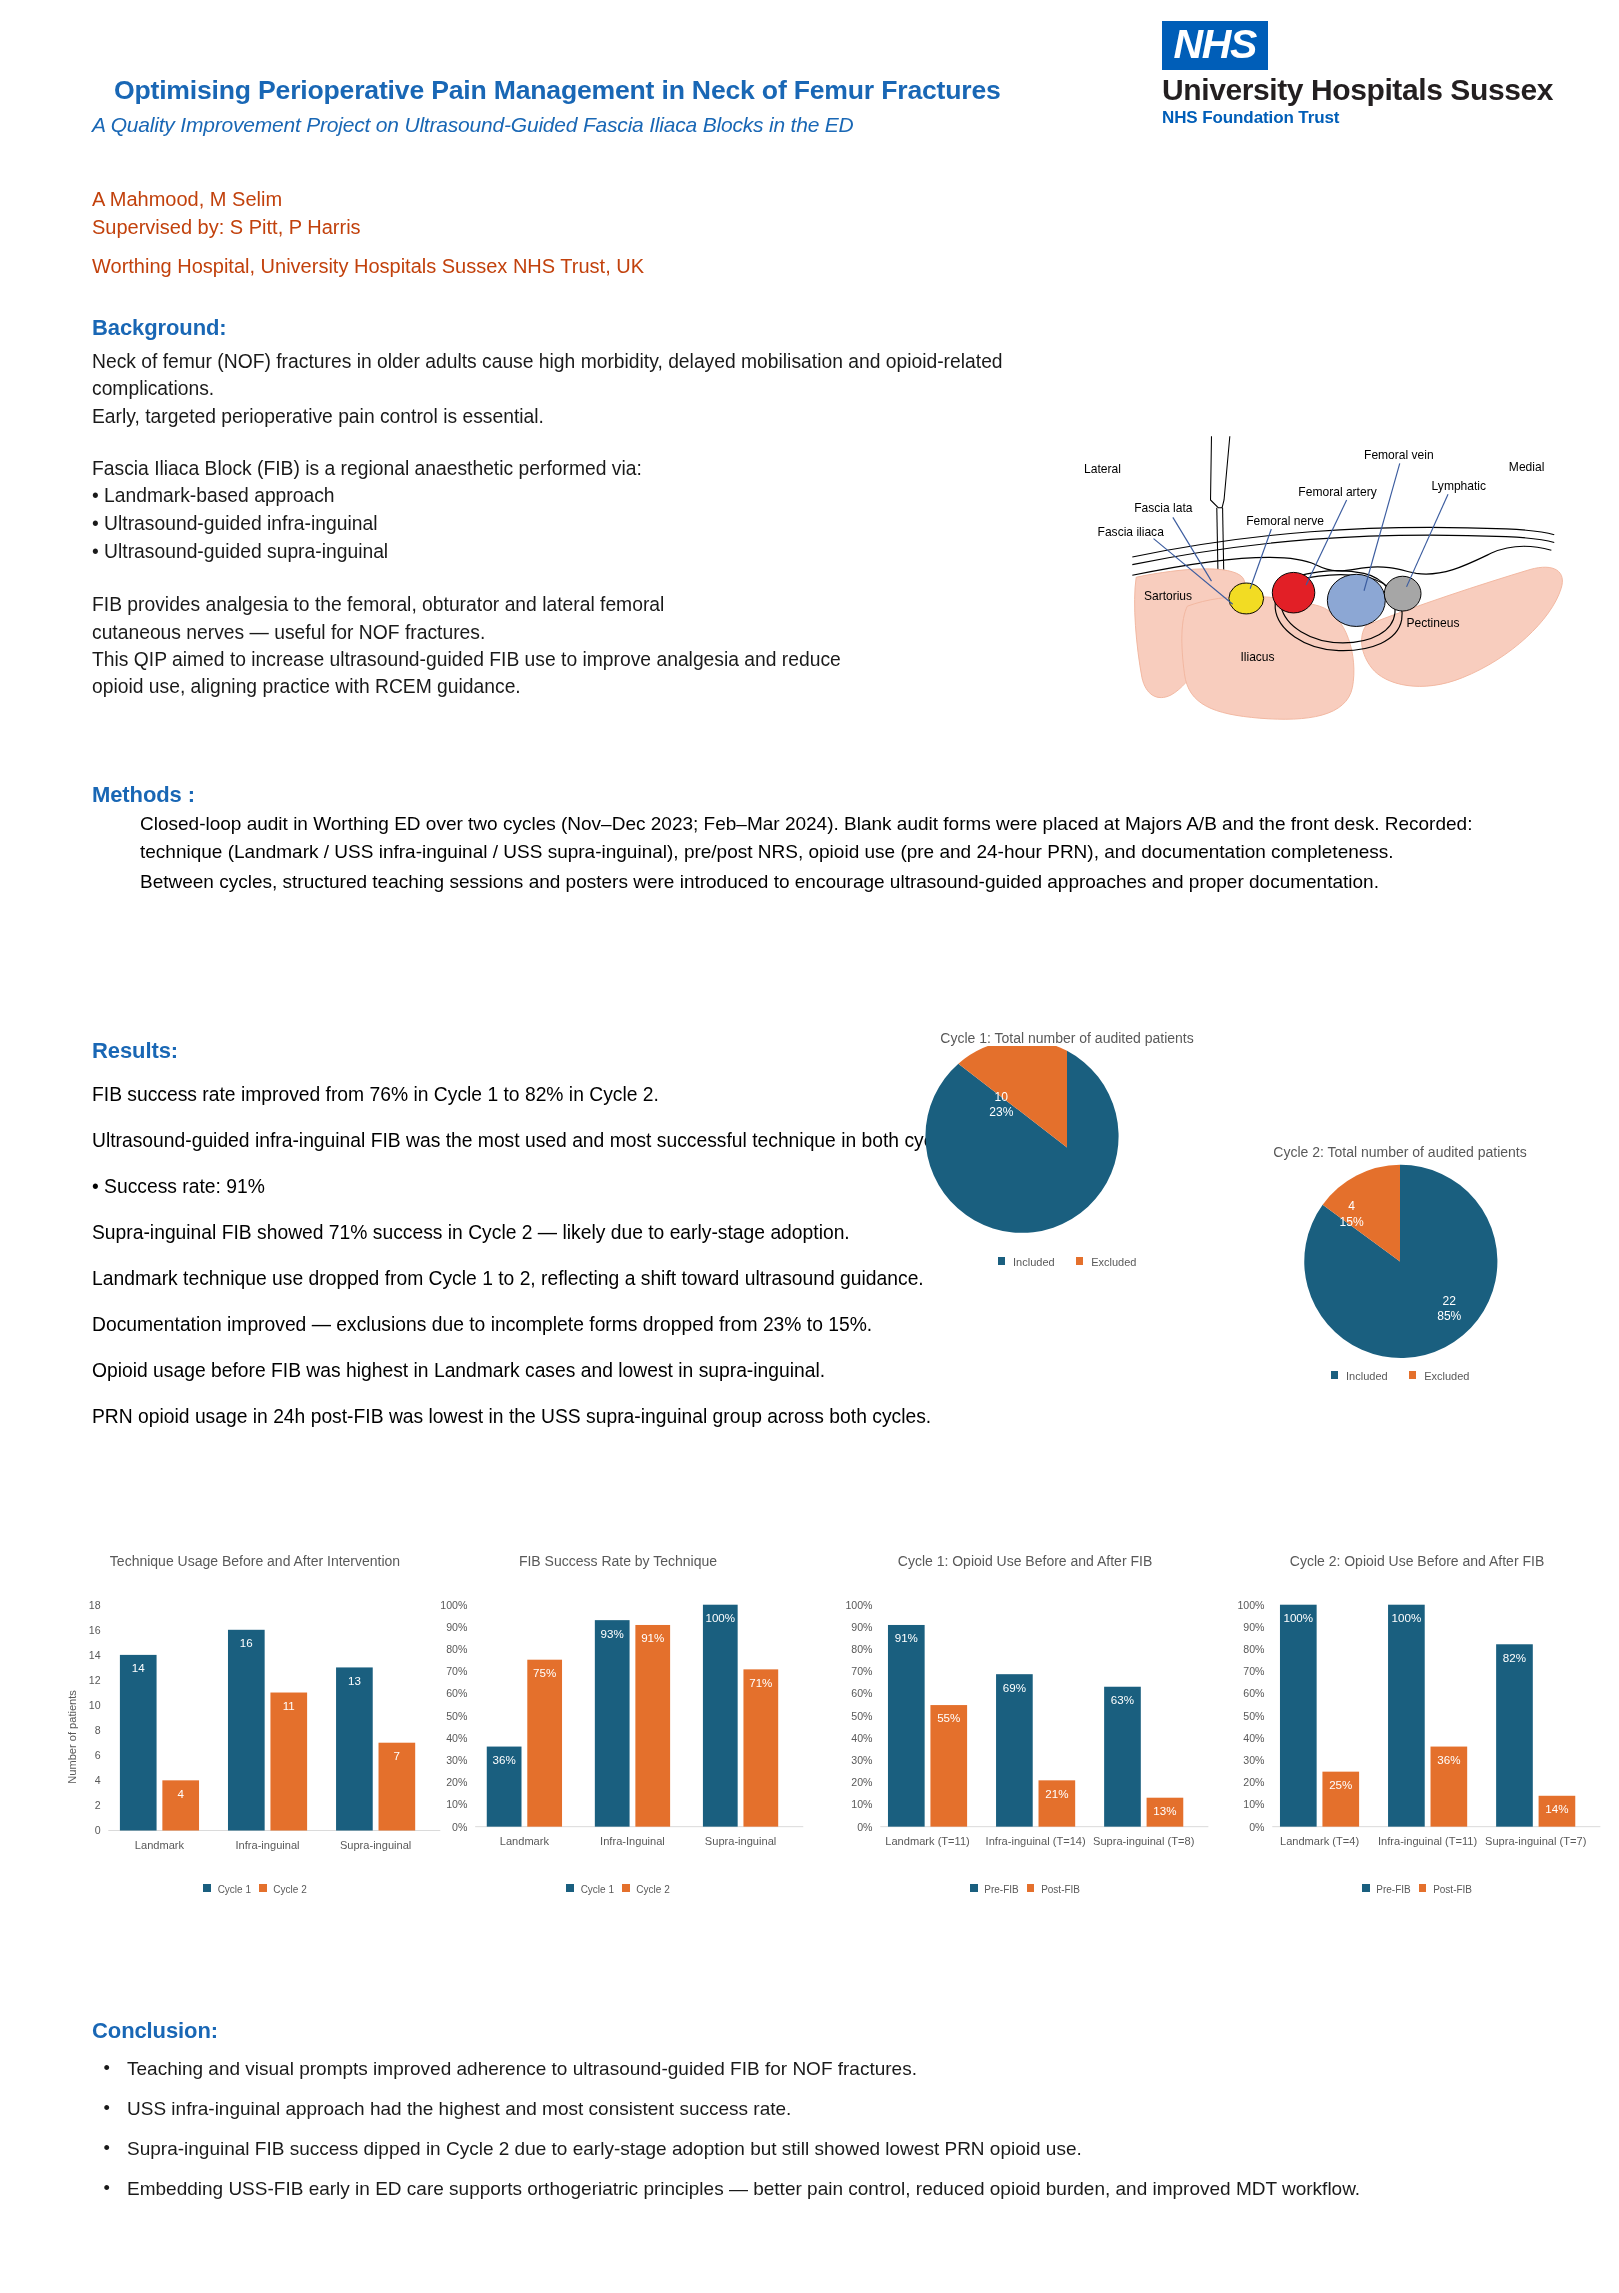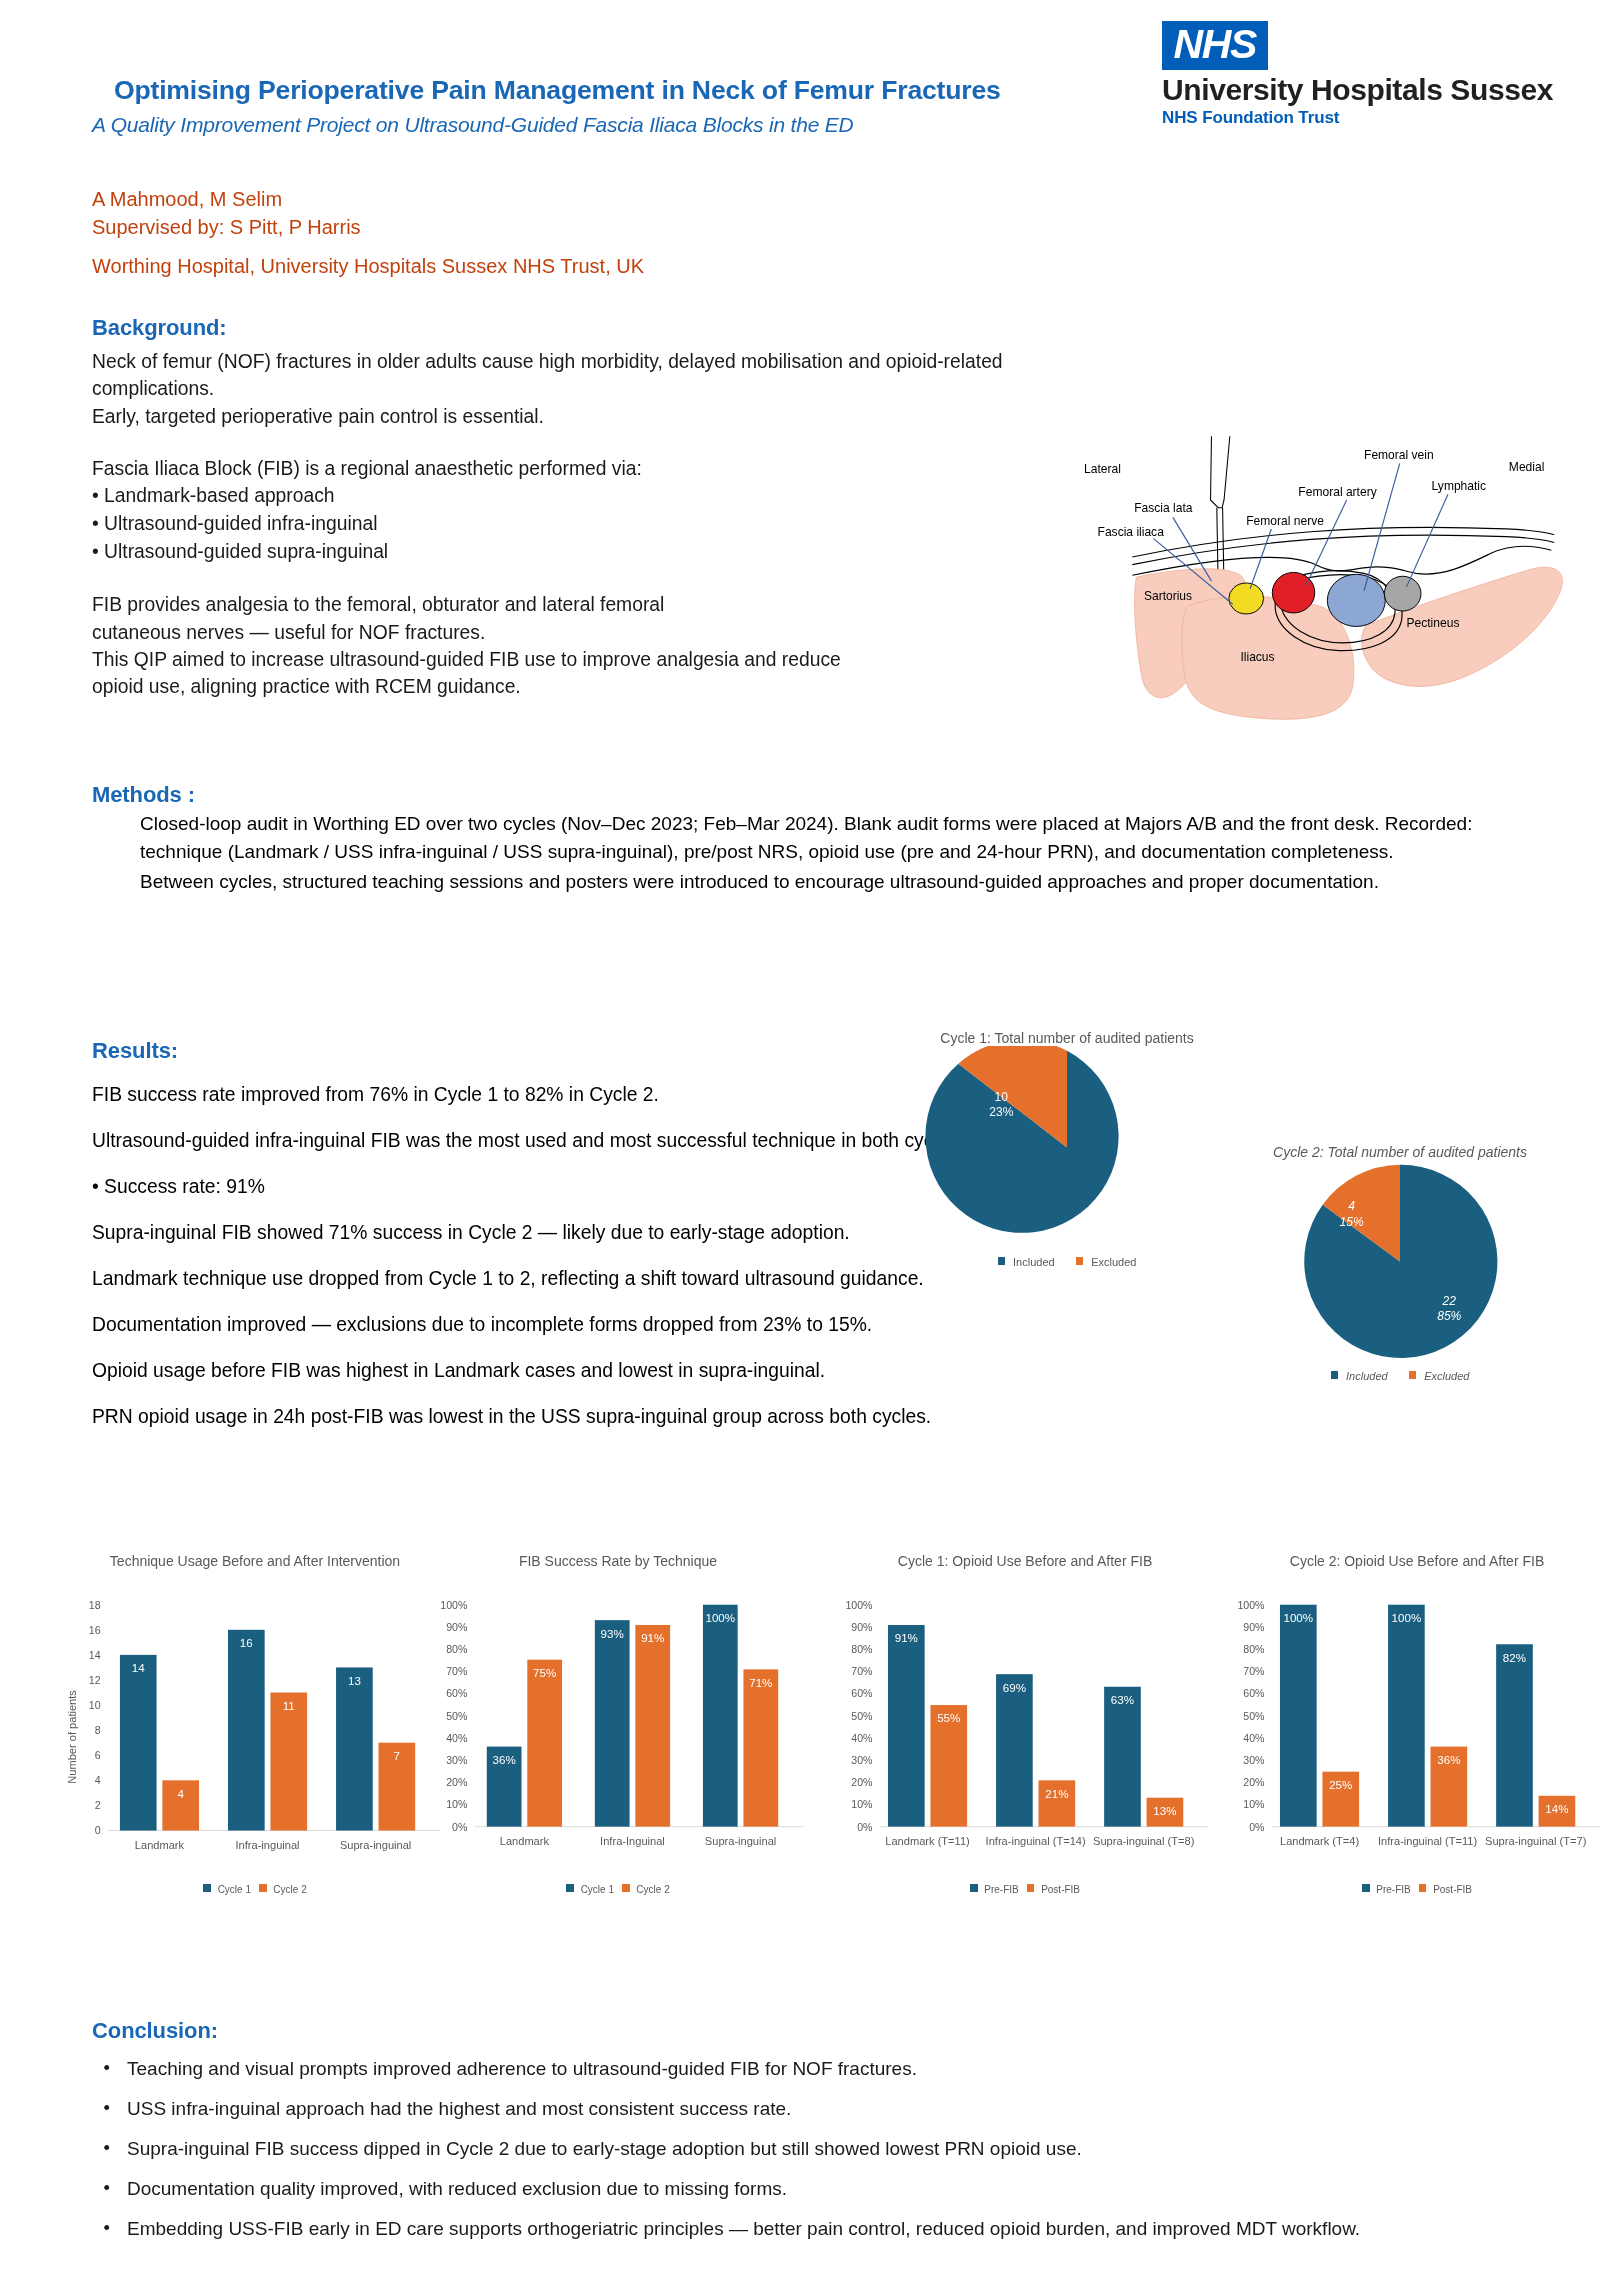--- a/index.html
+++ b/index.html
@@ -74,21 +74,21 @@
   .pie-legend {
     display: flex; justify-content: center; gap: 21px;
     font-size: 11px; color: #595959; margin-top: 7.7px;
   }
   .pie-legend span.sw {
     display: inline-block; width: 7.7px; height: 7.7px;
     margin-right: 4.8px; vertical-align: 1px;
   }
   .pie-lab { fill: #ffffff; font-size: 12.5px; font-family: "Liberation Sans", sans-serif; }
   #pie1 { left: 898px; top: 1030px; width: 338px; }
-  #pie2 { left: 1231px; top: 1144px; width: 338px; font-style: italic; }
+  #pie2 { left: 1231px; top: 1144px; width: 338px; }
 
   
   .bar-chart { position: absolute; }
   .bc-title {
     font-size: 14px; color: #595959; text-align: center;
     line-height: 1.25; height: 39px;
   }
   .bc-legend {
     display: flex; justify-content: center; gap: 8px;
     font-size: 10px; color: #595959; margin-top: 2.9px;
@@ -496,19 +496,18 @@
       </div>
     </div>
   </div>
 
   <div class="conclusion-sec">
     <div class="sec-head">Conclusion:</div>
     <div class="conc-list">
       <div class="conc-item">Teaching and visual prompts improved adherence to ultrasound-guided FIB for NOF fractures.</div>
       <div class="conc-item">USS infra-inguinal approach had the highest and most consistent success rate.</div>
       <div class="conc-item">Supra-inguinal FIB success dipped in Cycle 2 due to early-stage adoption but still showed lowest PRN opioid use.</div>
-      <div class="conc-item">Documentation quality improved, with reduced exclusion due to missing forms.</div>
       <div class="conc-item">Embedding USS-FIB early in ED care supports orthogeriatric principles — better pain control, reduced  opioid burden, and improved MDT workflow.</div>
     </div>
   </div>
 
 </div>
 
 
 </body></html>

